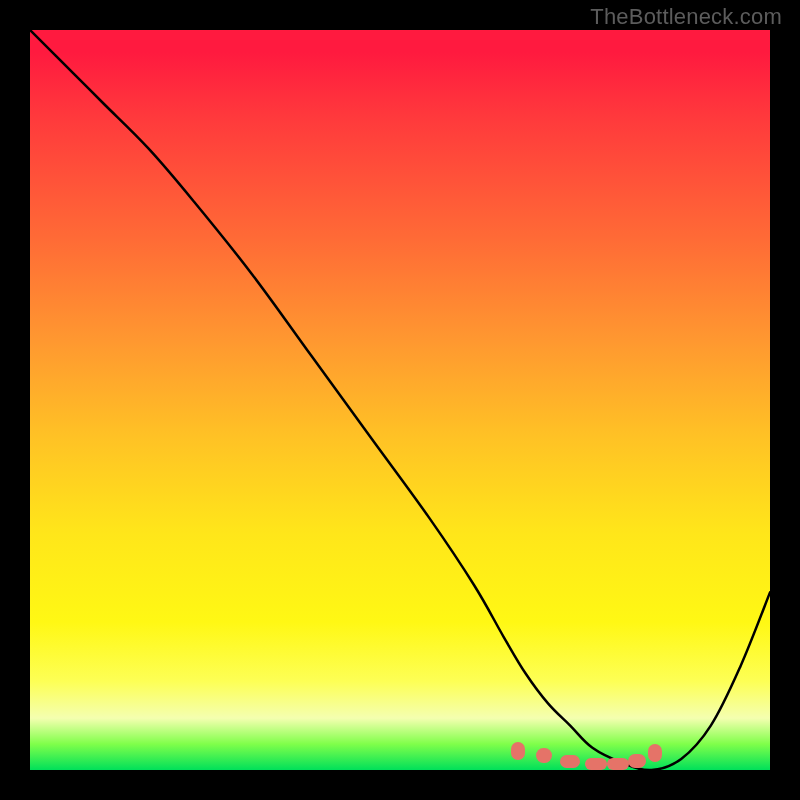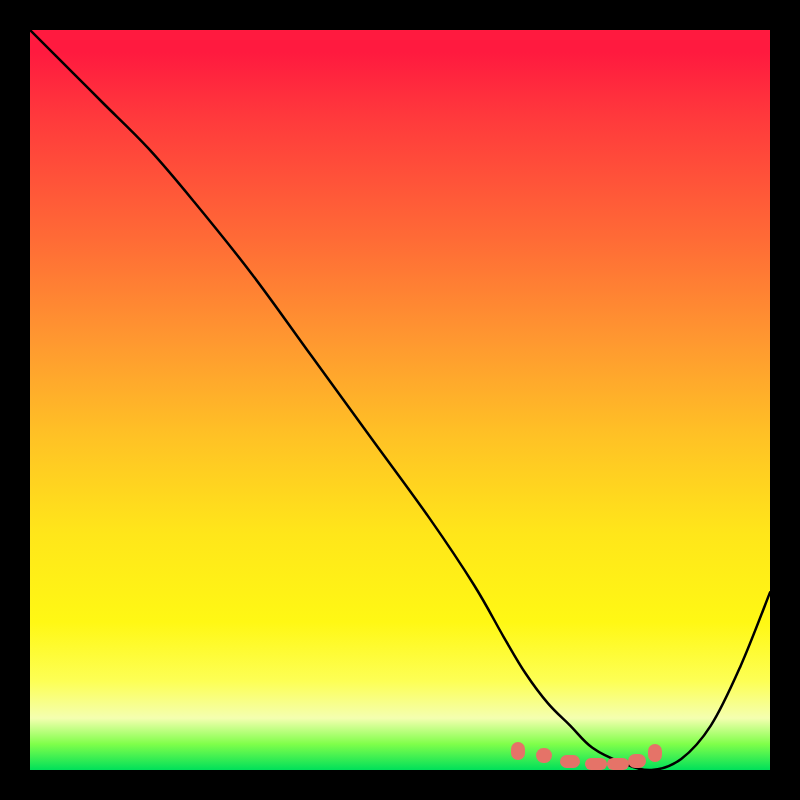--- a/index.html
+++ b/index.html
@@ -65,20 +65,21 @@
     background: #e57368;
     border-radius: 999px;
     z-index: 3;
   }
 </style>
 </head>
 <body>
 
 <div class="frame">
 
+  <div class="watermark">TheBottleneck.com</div>
 
   <div class="plot">
     <div class="gradient"></div>
 
     <svg class="curve" viewBox="0 0 740 740" preserveAspectRatio="none">
       <path id="curve-path" fill="none" stroke="#000" stroke-width="2.5" stroke-linecap="round" stroke-linejoin="round" d="M 0.0 0.0 C 8.0 8.0, 31.1 31.1, 44.4 44.4 C 57.7 57.7, 60.7 60.7, 74.0 74.0 C 87.3 87.3, 102.4 101.1, 118.4 118.4 C 134.4 135.7, 144.2 147.6, 162.8 170.2 C 181.4 192.8, 200.7 216.2, 222.0 244.2 C 243.3 272.2, 259.9 296.3, 281.2 325.6 C 302.5 354.9, 319.1 377.7, 340.4 407.0 C 361.7 436.3, 381.0 461.8, 399.6 488.4 C 418.2 515.0, 430.7 533.7, 444.0 555.0 C 457.3 576.3, 464.3 590.8, 473.6 606.8 C 482.9 622.8, 487.8 631.8, 495.8 643.8 C 503.8 655.8, 510.0 664.1, 518.0 673.4 C 526.0 682.7, 532.2 687.6, 540.2 695.6 C 548.2 703.6, 553.1 711.1, 562.4 717.8 C 571.7 724.5, 581.3 728.6, 592.0 732.6 C 602.7 736.6, 610.9 740.7, 621.6 740.0 C 632.3 739.3, 640.5 736.9, 651.2 728.9 C 661.9 720.9, 670.1 712.3, 680.8 695.6 C 691.5 679.0, 699.7 660.4, 710.4 636.4 C 721.1 612.4, 734.7 575.7, 740.0 562.4"></path>
     </svg>
 
     <div id="markers-layer">
         <div class="marker" style="width: 14px; height: 18px; left: 481.4px; top: 711.76px;"></div>

